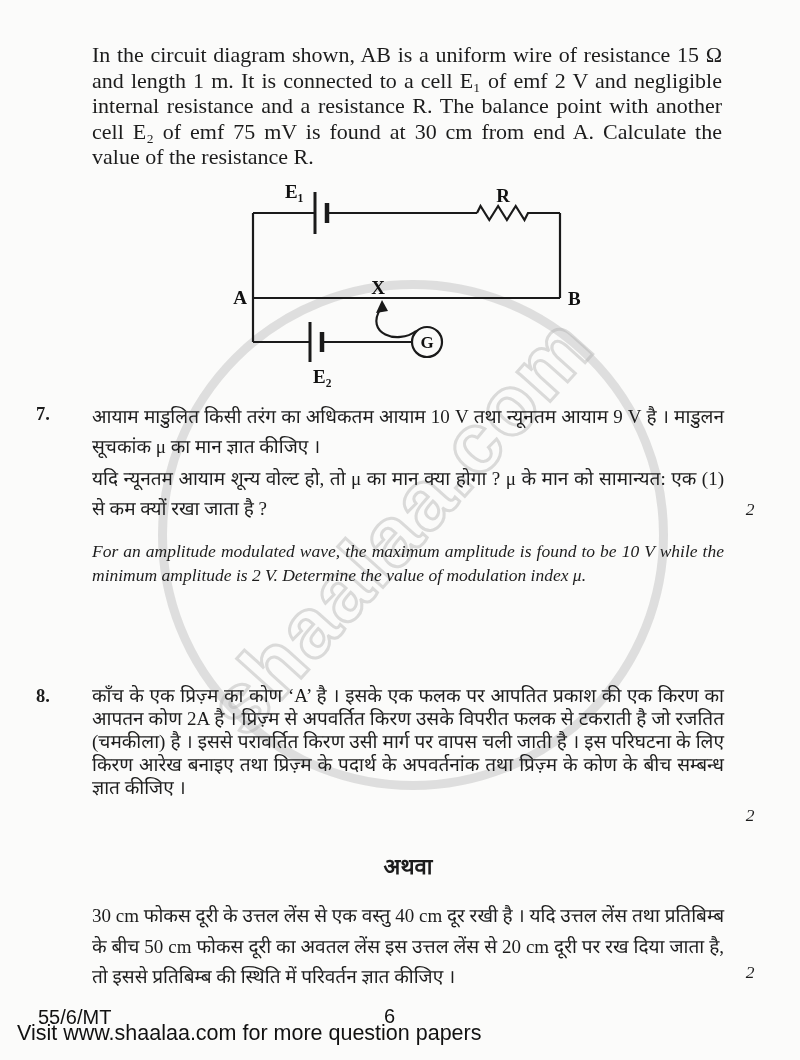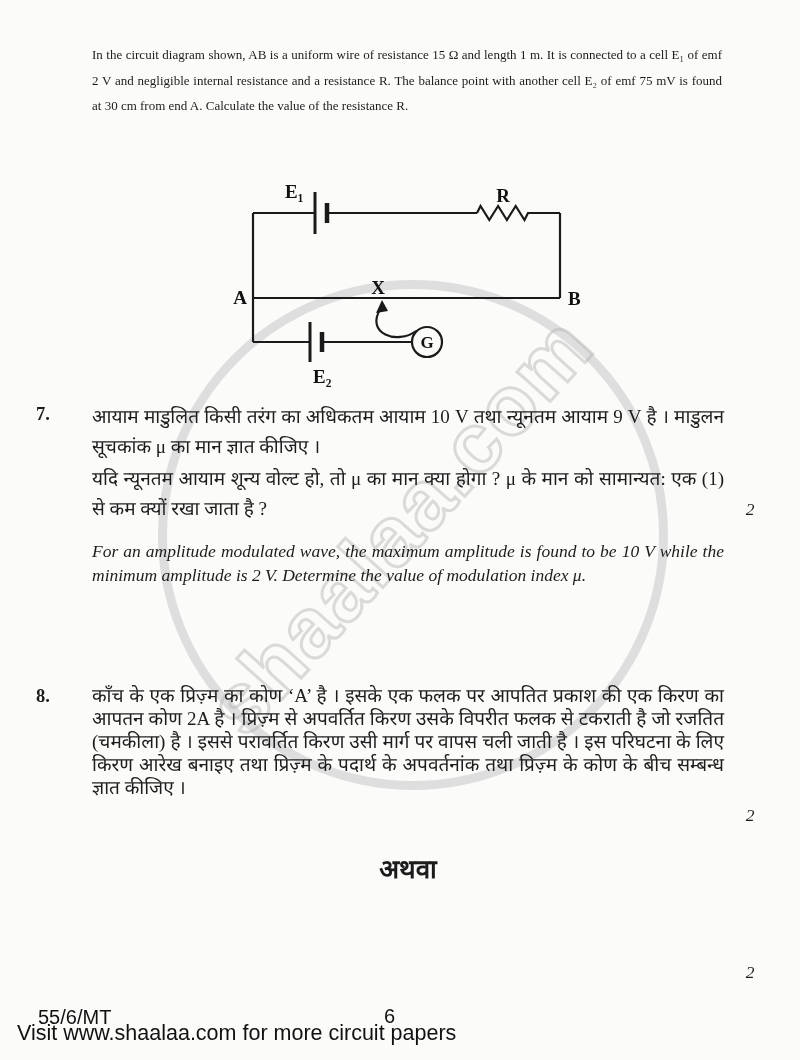--- a/index.html
+++ b/index.html
@@ -18,38 +18,38 @@
     line-height:140px; text-align:center;
     font-family:"Liberation Sans","DejaVu Sans",sans-serif;
     font-size:84px; font-weight:bold; letter-spacing:2px;
     color:rgba(255,255,255,0);
     -webkit-text-stroke:3px rgba(178,178,178,0.45);
     transform:rotate(-48deg);
   }
   
   .intro {
     position:absolute; left:92px; top:42px; width:630px;
-    font-size:13px; line-height:25.5px; text-align:justify;
+    font-size:22px; line-height:25.5px; text-align:justify;
   }
   .qnum {
     position:absolute; left:36px; font-weight:bold; font-size:18.5px;
   }
   .qcol { position:absolute; left:92px; width:632px; }
   .hi  { font-size:19px;   line-height:30px;   text-align:justify; margin:0; }
   .en  { font-size:17.5px; line-height:23.5px; text-align:justify; margin:0; }
   .en.gap1 { margin-top:16px;font-style:italic; }
   .en.gap2 { margin-top:9px; }
   .hi.gap1 { margin-top:2px; }
   .marks {
     position:absolute; left:738px; width:24px; text-align:center;
     font-style:italic; font-size:17.5px;
   }
   .or-heading {
     position:absolute; left:92px; top:850px; width:632px;
-    text-align:center; font-weight:bold; font-size:26px;
+    text-align:center; font-weight:bold; font-size:22px;
   }
   
   .circuit { position:absolute; left:200px; top:176px; width:420px; height:214px;text-align:center; }
   .circuit svg { overflow:visible; display:block; }
   .cwire { stroke:#1a1a1a; stroke-width:2.2; fill:none; }
   .cplate-long  { stroke:#1a1a1a; stroke-width:3;   fill:none; }
   .cplate-short { stroke:#1a1a1a; stroke-width:4.5; fill:none; }
   .clabel { font-family:"Liberation Serif","DejaVu Serif",serif;
             font-size:19px; font-weight:bold; fill:#111; }
   .glabel { font-family:"Liberation Serif","DejaVu Serif",serif;
@@ -116,19 +116,22 @@
   <div class="marks" style="top:499px;">2</div>
 
   <div class="qnum" style="top:686px;">8.</div>
   <div class="qcol" style="top:684px;">
     <p class="hi" style="line-height:23px;">काँच के एक प्रिज़्म का कोण ‘A’ है । इसके एक फलक पर आपतित प्रकाश की एक किरण का आपतन कोण 2A है । प्रिज़्म से अपवर्तित किरण उसके विपरीत फलक से टकराती है जो रजतित (चमकीला) है । इससे परावर्तित किरण उसी मार्ग पर वापस चली जाती है । इस परिघटना के लिए किरण आरेख बनाइए तथा प्रिज़्म के पदार्थ के अपवर्तनांक तथा प्रिज़्म के कोण के बीच सम्बन्ध ज्ञात कीजिए ।</p>
   </div>
   <div class="marks" style="top:805px;">2</div>
 
   <div class="or-heading">अथवा</div>
 
+  <div class="qcol" style="top:901px;">
+    <p class="hi" style="line-height:30.5px;">30 cm फोकस दूरी के उत्तल लेंस से एक वस्तु 40 cm दूर रखी है । यदि उत्तल लेंस तथा प्रतिबिम्ब के बीच 50 cm फोकस दूरी का अवतल लेंस इस उत्तल लेंस से 20 cm दूरी पर रख दिया जाता है, तो इससे प्रतिबिम्ब की स्थिति में परिवर्तन ज्ञात कीजिए ।</p>
+  </div>
   <div class="marks" style="top:962px;">2</div>
 
   <div class="footer-code">55/6/MT</div>
   <div class="footer-page">6</div>
-  <div class="footer-visit">Visit www.shaalaa.com for more circuit papers</div>
+  <div class="footer-visit">Visit www.shaalaa.com for more question papers</div>
 
 </div>
 
 </body></html>

